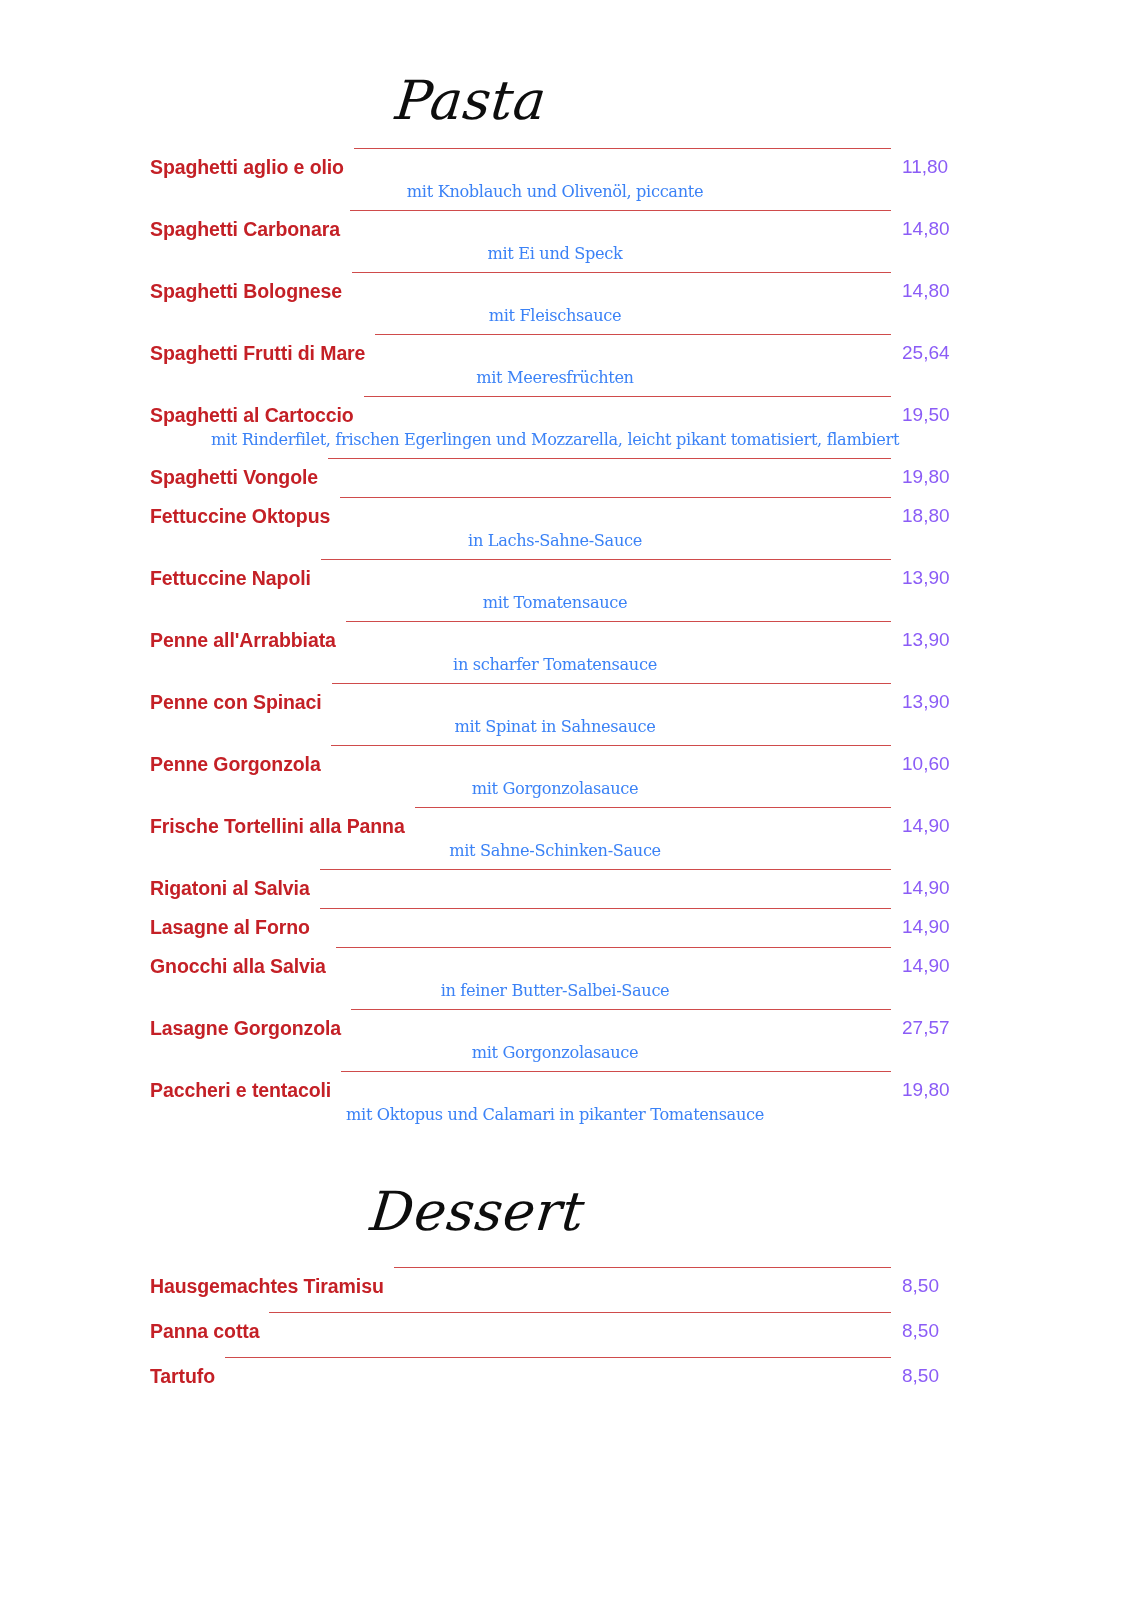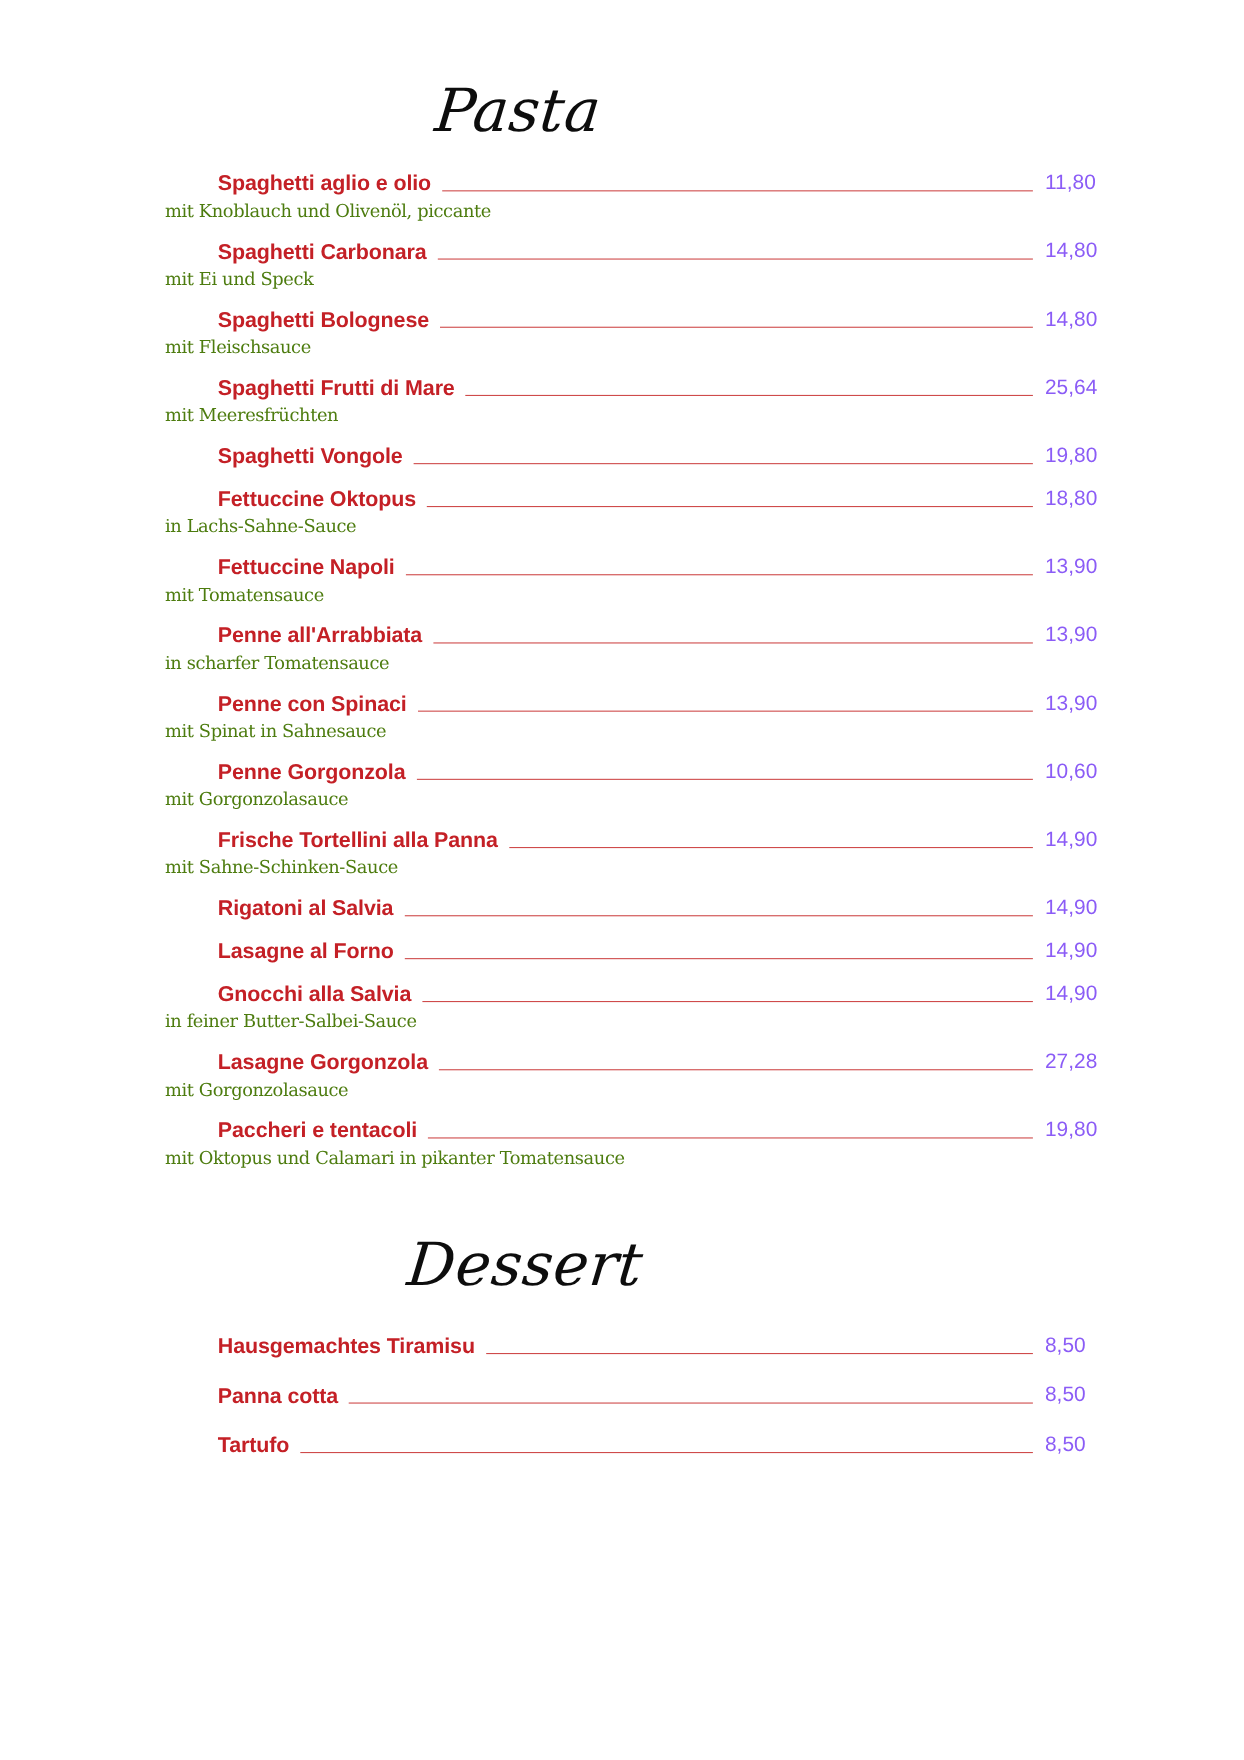--- a/index.html
+++ b/index.html
@@ -52,23 +52,22 @@
     padding: 0;
     list-style: none;
   }
 
   .menu-item {
     margin: 0;
   }
 
   .item-line {
     display: flex;
-    align-items: flex-end;
+    align-items: flex-start;
     width: 100%;
-    margin-left: 48px;
   }
 
   .item-name {
     color: #c42026;
     font-family: "Liberation Sans", sans-serif;
     font-weight: bold;
     font-size: 19.5px;
     line-height: 26px;
     letter-spacing: -0.1px;
     white-space: nowrap;
@@ -90,28 +89,29 @@
     font-family: "Liberation Sans", sans-serif;
     font-weight: 400;
     font-size: 19px;
     line-height: 26px;
     flex: 0 0 58px;
     text-align: left;
     white-space: nowrap;
   }
 
   .item-desc {
-    color: #4d7c0f;
+    color: #3b82f6;
     font-family: "DejaVu Serif", serif;
     font-weight: 400;
     font-size: 16.2px;
     line-height: 22px;
     letter-spacing: -0.35px;
     margin-top: 1px;
     white-space: nowrap;
+    text-align: center;
   }
 
   
   .menu-list.pasta .menu-item {
     padding-bottom: 13px;
   }
   .menu-list.pasta .menu-item.no-desc {
     padding-bottom: 13px;
   }
 
@@ -163,20 +163,28 @@
           <li class="menu-item">
             <div class="item-line">
               <span class="item-name">Spaghetti Frutti di Mare</span>
               <span class="leader"></span>
               <span class="item-price">25,64</span>
             </div>
             <div class="item-desc">mit Meeresfrüchten</div>
           </li>
           <li class="menu-item">
             <div class="item-line">
+              <span class="item-name">Spaghetti al Cartoccio</span>
+              <span class="leader"></span>
+              <span class="item-price">19,50</span>
+            </div>
+            <div class="item-desc">mit Rinderfilet, frischen Egerlingen und Mozzarella, leicht pikant tomatisiert, flambiert</div>
+          </li>
+          <li class="menu-item">
+            <div class="item-line">
               <span class="item-name">Spaghetti Vongole</span>
               <span class="leader"></span>
               <span class="item-price">19,80</span>
             </div>
           </li>
           <li class="menu-item">
             <div class="item-line">
               <span class="item-name">Fettuccine Oktopus</span>
               <span class="leader"></span>
               <span class="item-price">18,80</span>
@@ -242,21 +250,21 @@
               <span class="item-name">Gnocchi alla Salvia</span>
               <span class="leader"></span>
               <span class="item-price">14,90</span>
             </div>
             <div class="item-desc">in feiner Butter-Salbei-Sauce</div>
           </li>
           <li class="menu-item">
             <div class="item-line">
               <span class="item-name">Lasagne Gorgonzola</span>
               <span class="leader"></span>
-              <span class="item-price">27,28</span>
+              <span class="item-price">27,57</span>
             </div>
             <div class="item-desc">mit Gorgonzolasauce</div>
           </li>
           <li class="menu-item">
             <div class="item-line">
               <span class="item-name">Paccheri e tentacoli</span>
               <span class="leader"></span>
               <span class="item-price">19,80</span>
             </div>
             <div class="item-desc">mit Oktopus und Calamari in pikanter Tomatensauce</div>

